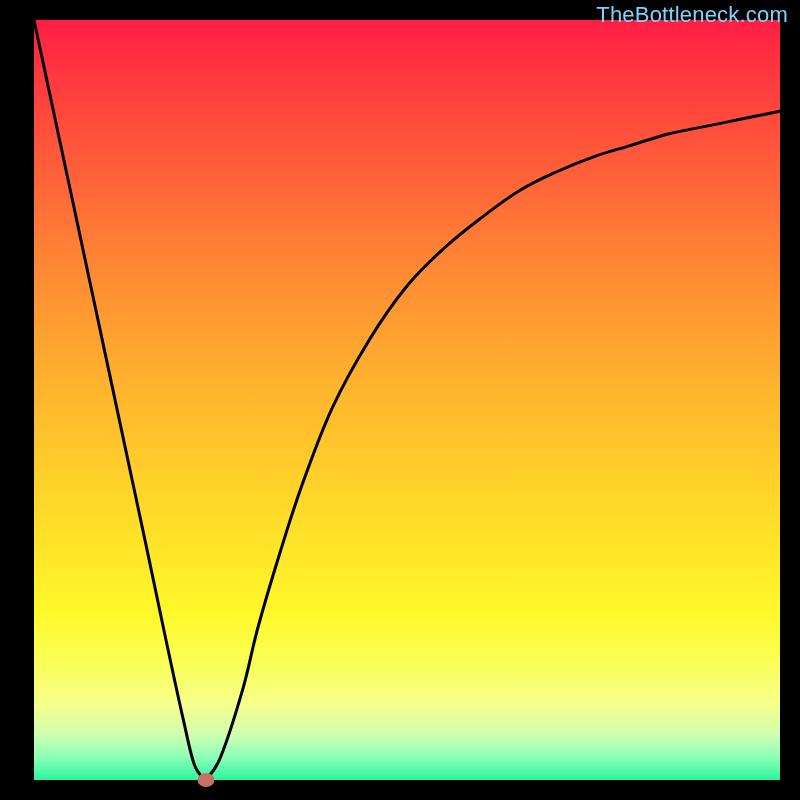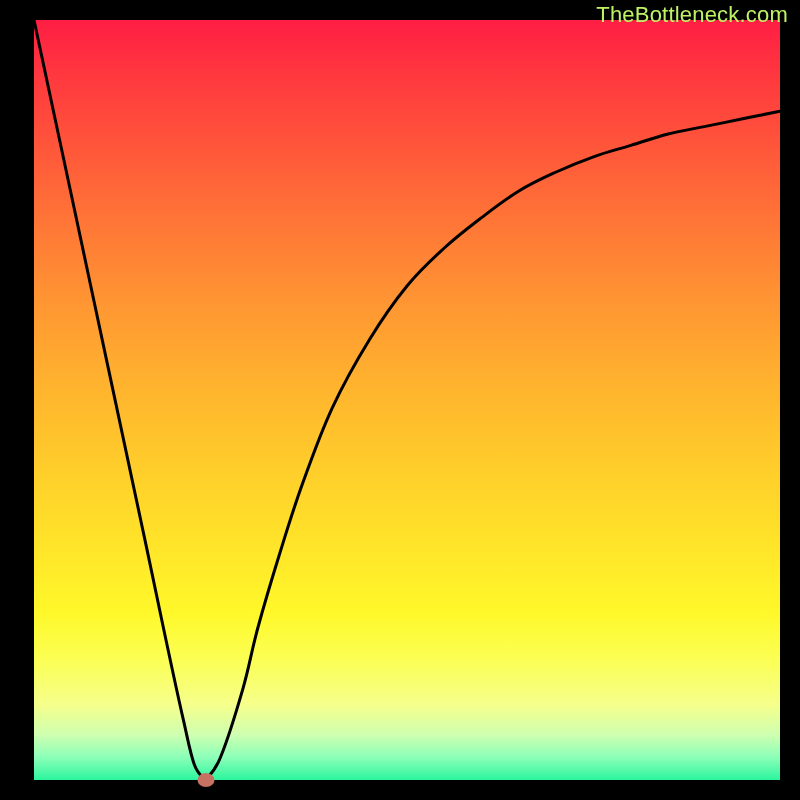--- a/index.html
+++ b/index.html
@@ -8,21 +8,21 @@
     height: 800px;
     background: #000;
     position: relative;
     font-family: Arial, Helvetica, sans-serif;
     overflow: hidden;
   }
   .watermark {
     position: absolute;
     top: 2px;
     right: 12px;
-    color: #bef264;
+    color: #7dd3fc;
     font-size: 22px;
     font-weight: 400;
     z-index: 5;
     letter-spacing: 0.2px;
   }
   .plot-area {
     position: absolute;
     left: 34px;
     top: 20px;
     width: 746px;

